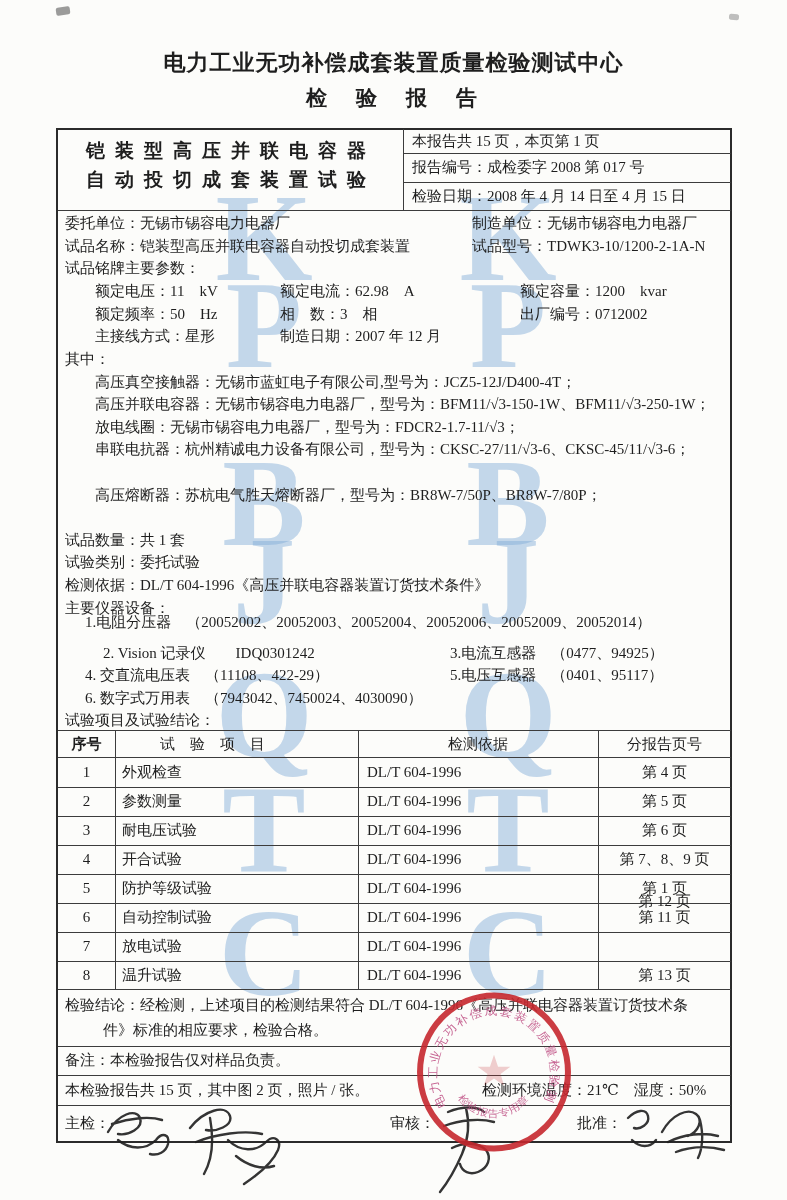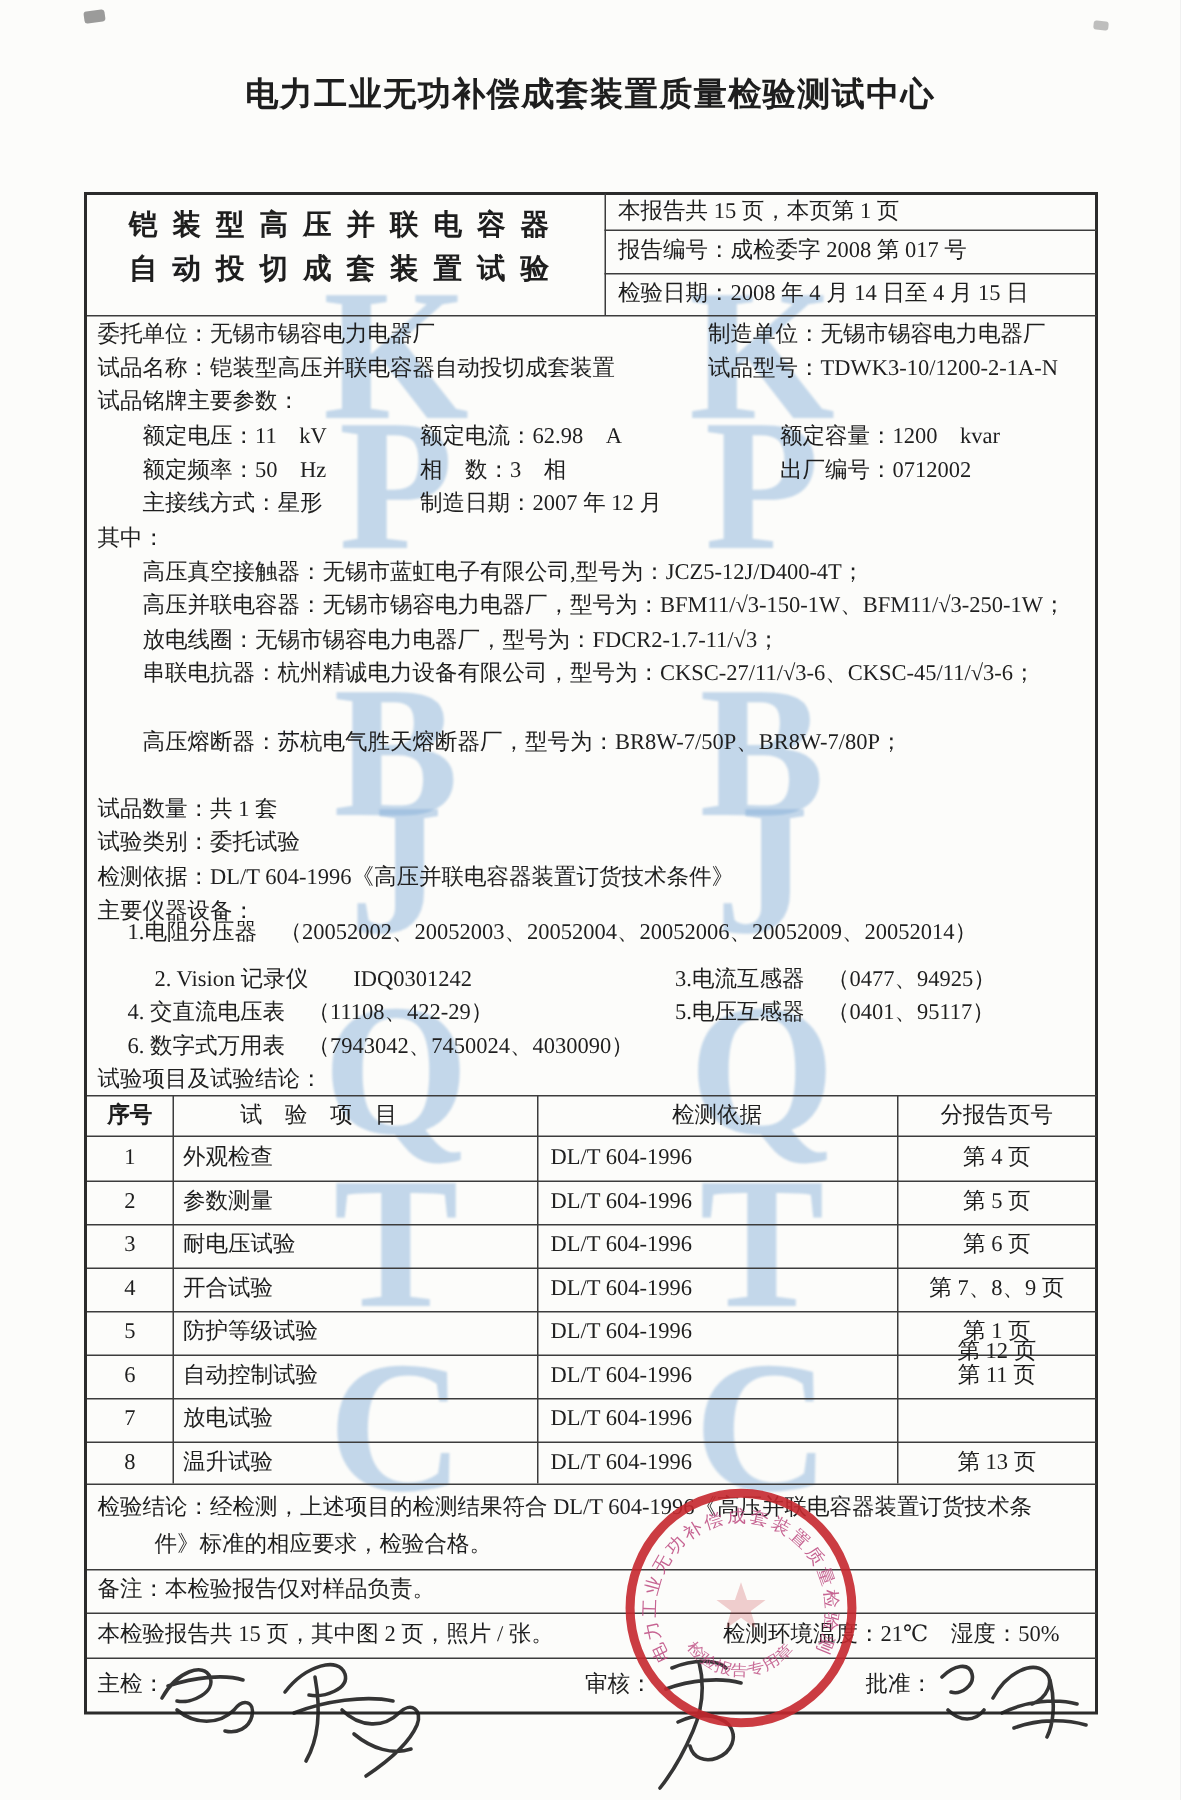--- a/index.html
+++ b/index.html
@@ -49,20 +49,21 @@
     <span class="wm" style="left:508px;top:581px">J</span>
     <span class="wm" style="left:508px;top:715px">Q</span>
     <span class="wm" style="left:508px;top:830px">T</span>
     <span class="wm" style="left:508px;top:953px">C</span>
   </div>
 
   <i class="artifact" style="left:56px;top:7px;width:14px;height:8px;opacity:.55;transform:rotate(-8deg)"></i>
   <i class="artifact" style="left:729px;top:14px;width:10px;height:6px;opacity:.35;transform:rotate(6deg)"></i>
 
   <div class="doc-title">电力工业无功补偿成套装置质量检验测试中心</div>
+  <div class="doc-sub">检　验　报　告</div>
 
   <div class="outer"></div>
 
   <i class="vl" style="left:403px;top:129px;height:81px"></i>
   <i class="hl" style="left:403px;top:153px;width:328px"></i>
   <i class="hl" style="left:403px;top:182px;width:328px"></i>
   <i class="hl" style="left:58px;top:210px;width:673px"></i>
 
   <div class="box-title" style="top:139px">铠装型高压并联电容器</div>
   <div class="box-title" style="top:168px">自动投切成套装置试验</div>

